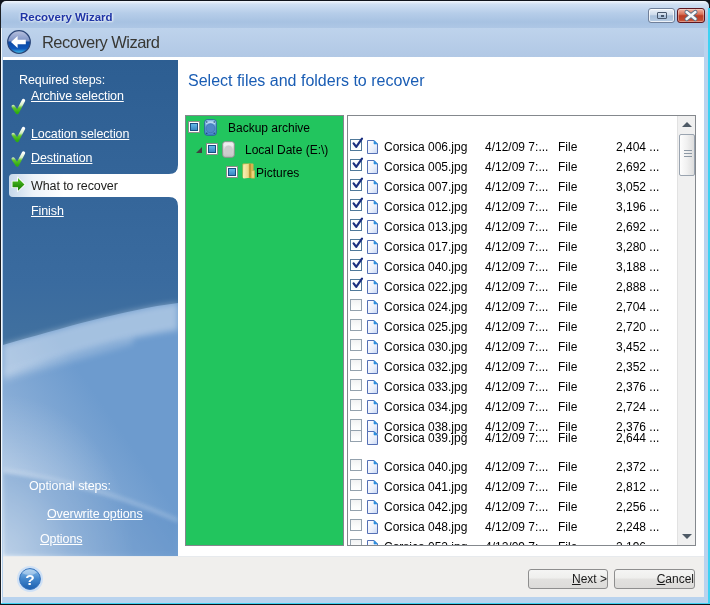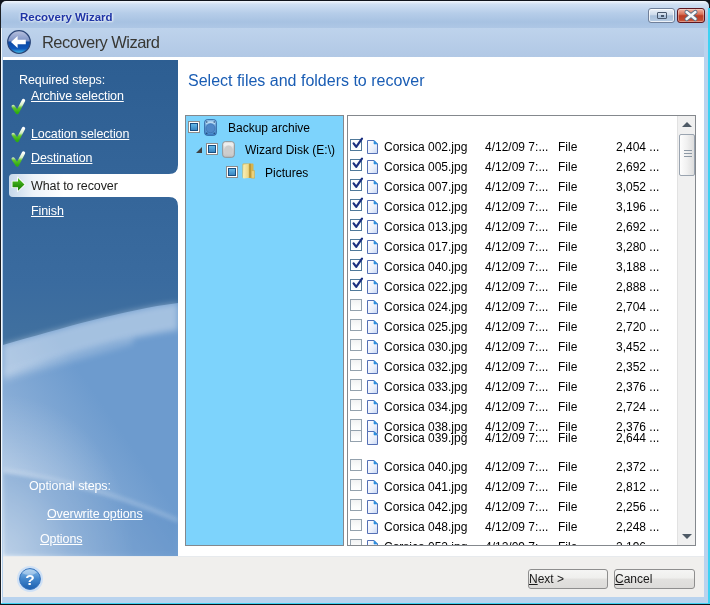--- a/index.html
+++ b/index.html
@@ -42,21 +42,21 @@
 
 #sidebarWrap { position:absolute; left:3px; top:60px; width:175px; height:496px; }
 .sbtext { position:absolute; color:#ffffff; font-size:12.5px; letter-spacing:-0.1px; white-space:pre; }
 .sblink { text-decoration:underline; }
 
 
 #heading { position:absolute; left:188px; top:72px; font-size:16px; color:#1a5db4; }
 
 
 #tree { position:absolute; left:185px; top:115px; width:159px; height:431px;
-  border:1px solid #84888d; background:#7dd3fc; }
+  border:1px solid #84888d; background:#22c55e; }
 .tcb { position:absolute; width:12px; height:12px; border:1px solid #8c8c8c; background:#fff; }
 .tcb .in { position:absolute; left:1px; top:1px; width:8px; height:8px; border:1px solid #174e82;
   background:linear-gradient(180deg,#62b8e8 0%,#3a86c2 100%); }
 .ttext { position:absolute; font-size:12px; color:#000; white-space:pre; }
 
 
 #list { position:absolute; left:347px; top:115px; width:349px; height:431px;
   border:1px solid #84888d; background:#fff; overflow:hidden; }
 #lhead { position:absolute; left:0; top:0; width:329px; height:20px;
   background:linear-gradient(180deg,#ffffff 0%,#f4f3f1 70%,#eceae8 100%);
@@ -82,21 +82,21 @@
 #sthumb { position:absolute; left:1px; top:18px; width:16px; height:42px; border:1px solid #9aa4b0; border-radius:2px;
   background:linear-gradient(90deg,#fdfdfd 0%,#f0f0f0 50%,#dddddd 100%); }
 .grip { position:absolute; left:4px; width:8px; height:1px; background:#8d99a5; }
 .sarr { position:absolute; left:4px; width:0; height:0; border-left:5px solid transparent; border-right:5px solid transparent; }
 #sup { top:6px; border-bottom:5px solid #4e5a66; }
 #sdown { top:418px; border-top:5px solid #4e5a66; }
 
 
 .btn { position:absolute; top:569px; height:20px; border:1px solid #8e8e8e; border-radius:3px;
   background:linear-gradient(180deg,#f5f5f4 0%,#efefed 45%,#e2e1df 50%,#dcdbd9 100%);
-  font-size:12px; color:#1a1a1a; text-align:left; line-height:18px; }
+  font-size:12px; color:#1a1a1a; text-align:right; line-height:18px; }
 #btnNext { left:528px; width:80px; }
 #btnCancel { left:614px; width:81px; }
 .ul { text-decoration:underline; }
 </style></head>
 <body>
 
 <svg width="0" height="0" style="position:absolute">
     <defs>
 <linearGradient id="pg" x1="0" y1="0" x2="1" y2="1">
 <stop offset="0" stop-color="#ffffff"></stop>
@@ -244,54 +244,54 @@
     <defs>
         <linearGradient id="gd1" x1="0" y1="0" x2="0" y2="1">
       <stop offset="0" stop-color="#f2f2f2"></stop>
           <stop offset="1" stop-color="#c2c2c2"></stop>
         </linearGradient>
       </defs>
     <rect x="0.7" y="0.7" width="11.6" height="15.6" rx="2.5" fill="url(#gd1)" stroke="#909090" stroke-width="1"></rect>
     <circle cx="6.5" cy="9" r="4.4" fill="#cdcdcd"></circle>
     <path d="M2,4.5 Q6.5,2 11,4.5" stroke="#efefef" stroke-width="1.4" fill="none"></path>
   </svg>
-  <span class="ttext" style="left:59px; top:27px;">Wizard Disk (E:\)</span>
+  <span class="ttext" style="left:59px; top:27px;">Local Date (E:\)</span>
 
   <span class="tcb" style="left:40px; top:50px;">
       <span class="in"></span>
     </span>
   <svg width="13" height="16" viewBox="0 0 13 16" style="position:absolute;left:56px;top:47px;">
     <defs>
         <linearGradient id="fg1" x1="0" y1="0" x2="1" y2="0">
       <stop offset="0" stop-color="#f9f0b8"></stop>
           <stop offset="0.75" stop-color="#eed98a"></stop>
           <stop offset="1" stop-color="#dcba52"></stop>
         </linearGradient>
       </defs>
     <path d="M0.5,1.5 Q0.5,0.5 1.5,0.5 L10.5,0.5 Q11.5,0.5 11.5,1.5 L11.5,14 Q11.5,15 10.5,15 L1.5,15 Q0.5,15 0.5,14 Z" fill="#d8b44e"></path>
     <path d="M1.3,1.5 L7.6,0.8 L7.6,14.8 L2,15.4 Q1,15.4 1,14.4 Z" fill="url(#fg1)"></path>
     <path d="M8,0.8 L8,14.8" stroke="#a8852e" stroke-width="1.2"></path>
     <path d="M9.3,7.6 L12.6,7.6 L12.6,15.2 L9.3,15.2 Z" fill="#ecd078" stroke="#c8a43e" stroke-width="0.5"></path>
   </svg>
-  <span class="ttext" style="left:79px; top:50px;">Pictures</span>
+  <span class="ttext" style="left:70px; top:50px;">Pictures</span>
 </div>
 
 <div id="list">
   <div id="lrows">
 <div class="lrow" style="top:21px">
         <span class="lcb on">
           <svg class="ckm" width="14" height="14" viewBox="0 0 14 14">
             <path d="M2.6,6.4 L5.2,9.8 L11,1.6" fill="none" stroke="#1b2f80" stroke-width="2.2" stroke-linecap="round" stroke-linejoin="round"></path>
           </svg>
         </span>
         <svg class="ficon" width="13" height="16" viewBox="0 0 13 16">
           <path d="M1.5,1.5 H8 L11.5,5 V14.5 H1.5 Z" fill="url(#pg)" stroke="#5570b5" stroke-width="1"></path>
           <path d="M8,1.5 L8,5 L11.5,5 Z" fill="#2b8fdf" stroke="#2b8fdf" stroke-width="0.6"></path>
         </svg>
-        <span class="lt lname">Corsica 002.jpg</span>
+        <span class="lt lname">Corsica 006.jpg</span>
         <span class="lt ldate">4/12/09 7:...</span>
         <span class="lt ltype">File</span>
         <span class="lt lsize">2,404 ...</span>
       </div>
 <div class="lrow" style="top:41px">
         <span class="lcb on">
           <svg class="ckm" width="14" height="14" viewBox="0 0 14 14">
             <path d="M2.6,6.4 L5.2,9.8 L11,1.6" fill="none" stroke="#1b2f80" stroke-width="2.2" stroke-linecap="round" stroke-linejoin="round"></path>
           </svg>
         </span>

